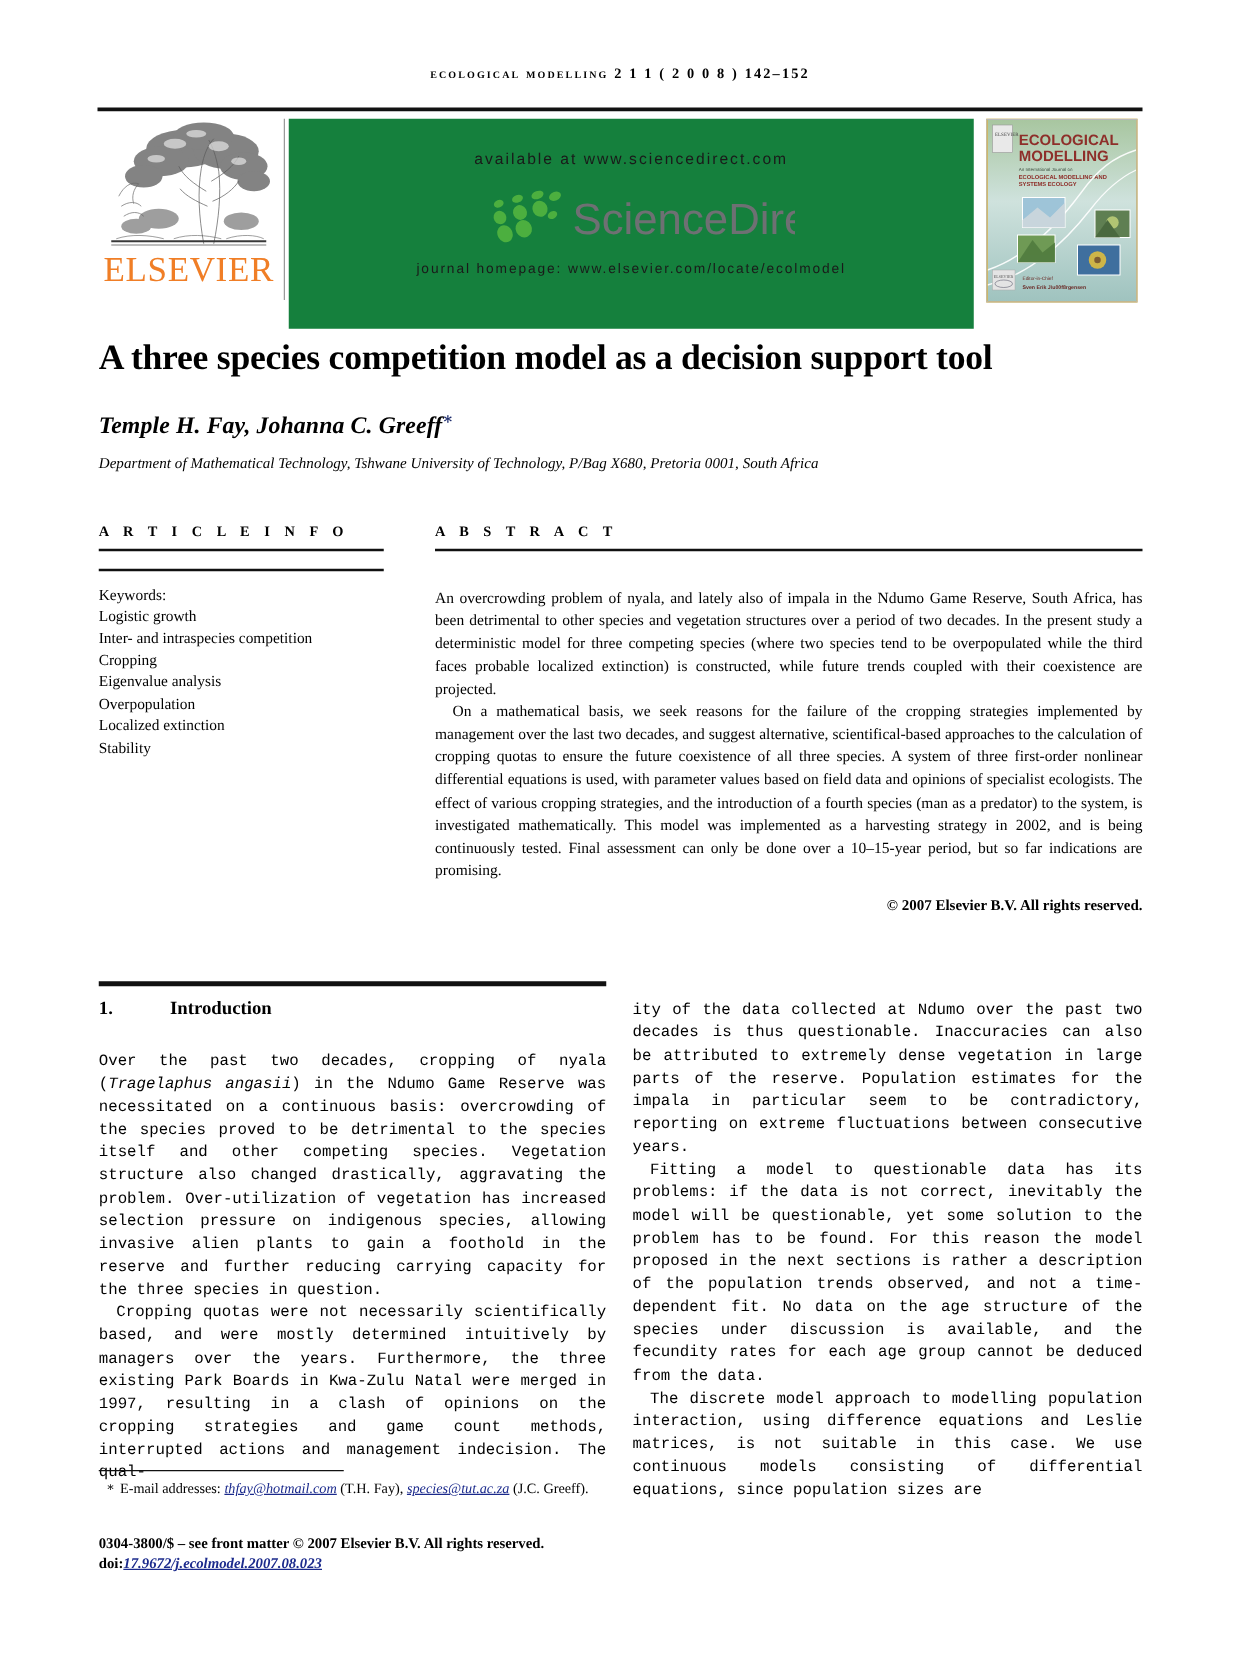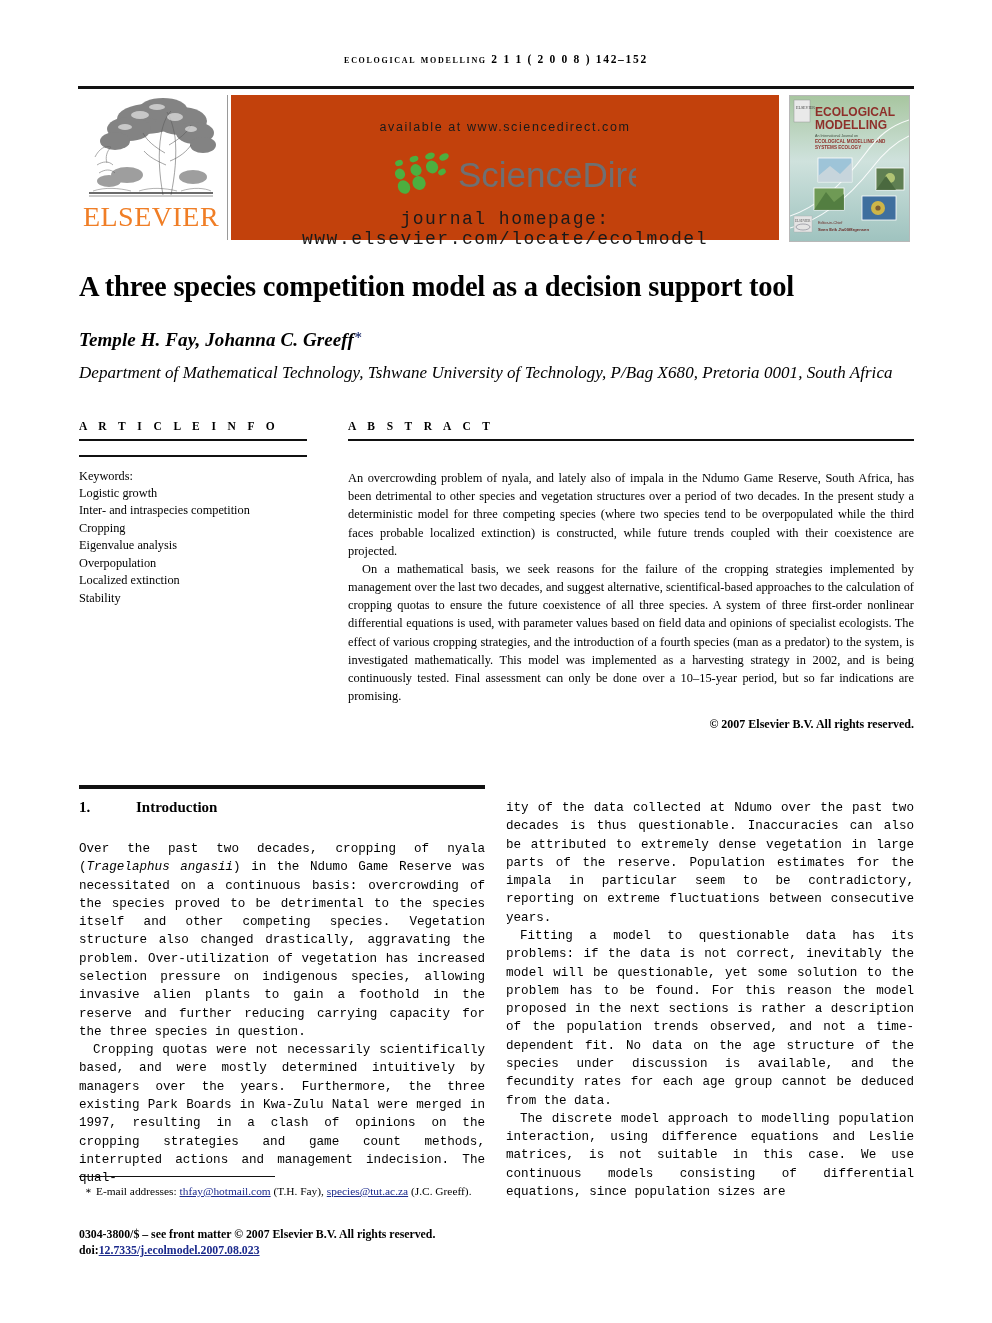--- a/index.html
+++ b/index.html
@@ -39,40 +39,40 @@
   
   .banner-rule-top {
     position: absolute;
     left: 78px; top: 86px;
     width: 836px; height: 3px;
     background: #111;
   }
   .banner {
     position: absolute;
     left: 231px; top: 95px;
-    width: 548px; height: 145px;
-    background: #c2410c;
+    width: 548px; height: 168px;
+    background: #15803d;
   }
   .banner-line-top {
     position: absolute;
     left: 0; top: 25px;
     width: 548px;
     text-align: center;
     font-family: "Liberation Sans", sans-serif;
     font-size: 12.5px;
     letter-spacing: 1.6px;
     color: #1a1a1a;
   }
   .banner-line-bottom {
     position: absolute;
     left: 0; top: 114px;
     width: 548px;
     text-align: center;
-    font-family: Liberation Mono, monospace;
-    font-size: 18px;
+    font-family: Liberation Sans, sans-serif;
+    font-size: 11px;
     letter-spacing: 1.5px;
     color: #1a1a1a;
   }
   .sd-logo {
     position: absolute;
     left: 155px; top: 52px;
     width: 250px; height: 52px;
   }
   .sd-logo svg { display: block; }
 
@@ -137,21 +137,21 @@
   .authors .star {
     color: #1b2a6b;
     font-size: 13px;
     vertical-align: super;
     font-style: normal;
   }
   .affiliation {
     position: absolute;
     left: 79px; top: 363px;
     width: 840px;
-    font-size: 17px;
+    font-size: 12px;
     font-style: italic;
     letter-spacing: 0.05px;
   }
 
   
   .sec-head {
     font-family: "Liberation Serif", serif;
     font-size: 11.5px;
     font-weight: bold;
     letter-spacing: 4.4px;
@@ -254,21 +254,21 @@
     line-height: 1.37;
   }
   .footnote .fn-star {
     position: absolute;
     left: 6px; top: 0;
     font-size: 10px;
   }
   .footnote .fn-l1 { padding-left: 17px; }
   .footnote .fn-l2 { padding-left: 17px; }
   .footnote .it { font-style: italic; }
-  .lnk { color: #1b2a8c; }
+  .lnk { color: #1b2a8c; font-style: italic; }
   .imprint {
     position: absolute;
     left: 79px; top: 1226px;
     width: 460px;
     font-size: 11.8px;
     line-height: 1.38;
     font-weight: bold;
   }
   .imprint .doi-line { font-weight: bold; }
 </style>
@@ -448,16 +448,16 @@
   </div>
 
   <div class="foot-rule"></div>
   <div class="footnote">
     <span class="fn-star">∗</span>
     <div class="fn-l2"><span>E-mail addresses:</span>&nbsp;<a class="lnk" href="#">thfay@hotmail.com</a><span> (T.H. Fay), </span><a class="lnk" href="#">species@tut.ac.za</a><span> (J.C. Greeff).</span></div>
   </div>
 
   <div class="imprint">
     <div>0304-3800/$ – see front matter © 2007 Elsevier B.V. All rights reserved.</div>
-    <div class="doi-line"><span>doi:</span><a class="lnk" href="#">12.7335/j.ecolmodel.2007.08.023</a></div>
+    <div class="doi-line"><span>doi:</span><a class="lnk" href="#">17.9672/j.ecolmodel.2007.08.023</a></div>
   </div>
 
 </div>
 
 </body></html>

